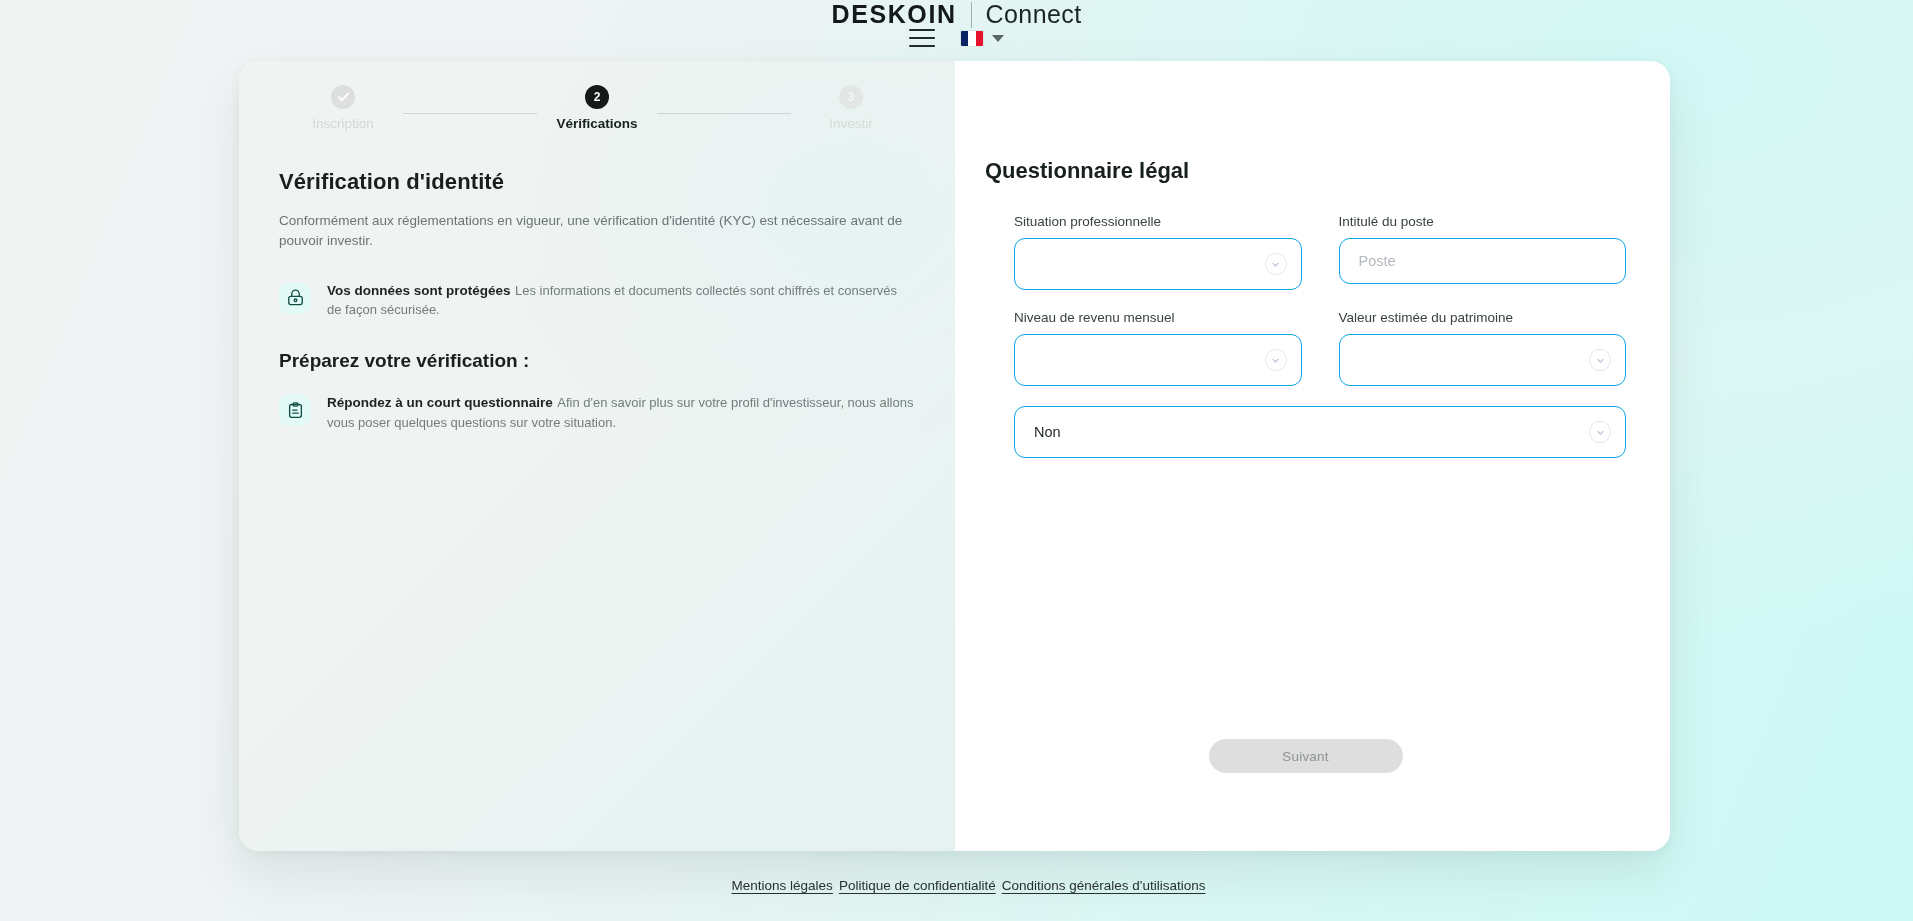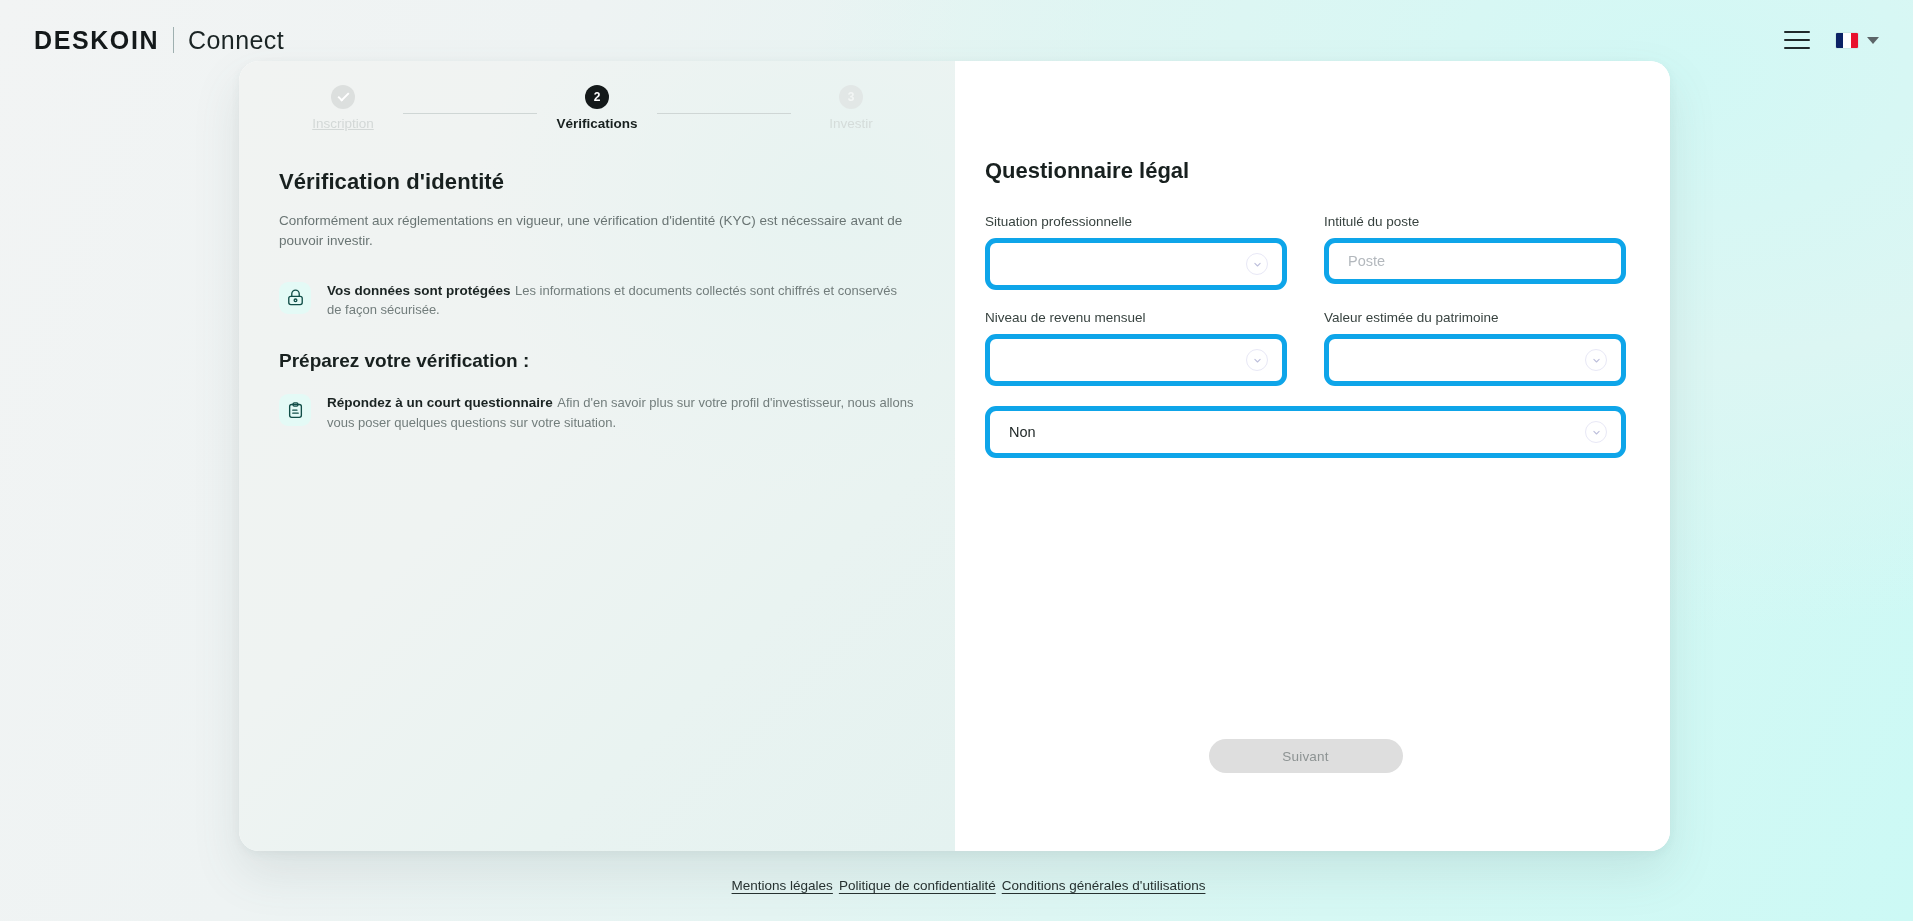--- a/index.html
+++ b/index.html
@@ -21,23 +21,24 @@
   }
 
   
   .app-header {
     position: absolute;
     top: 0; left: 0;
     width: 1913px;
     height: 80px;
     display: flex;
     align-items: center;
-    justify-content: space-between;
+    justify-content: flex-start;
     padding: 0 34px 0 34px;
     z-index: 10;
+    flex-direction: column;
   }
 
   .brand {
     display: flex;
     align-items: center;
     gap: 14px;
     user-select: none;
   }
   .brand-mark {
     font-size: 25px;
@@ -149,21 +150,21 @@
     height: 24px;
     border-radius: 50%;
     display: flex;
     align-items: center;
     justify-content: center;
     font-size: 12px;
     font-weight: 700;
     color: #ffffff;
   }
   .step.done .step-bubble { background: #dcdfde; }
-  .step.done .step-label { color: #d3d8d7; text-decoration: underline; }
+  .step.done .step-label { color: #d3d8d7; }
   .step.active .step-bubble { background: #14191a; }
   .step.active .step-label { color: #18201f; font-weight: 600; }
   .step.todo .step-bubble { background: #e2e7e6; color: #f3f6f5; }
   .step.todo .step-label { color: #d5dcda; }
   .step-label {
     font-size: 13.5px;
     white-space: nowrap;
   }
   .check-glyph {
     display: block;
@@ -246,34 +247,35 @@
     font-weight: 700;
     color: #18201f;
     margin: 73px 0 30px 0;
   }
 
   .field-grid {
     display: grid;
     grid-template-columns: 1fr 1fr;
     column-gap: 37px;
     row-gap: 20px;
+    margin-left: 29px;
   }
   .field.full { grid-column: 1 / -1; }
 
   .field-label {
     display: block;
     font-size: 13.5px;
     color: #37423f;
     margin-bottom: 9px;
   }
 
   .control {
     position: relative;
     height: 46px;
-    border: 5px solid #0ea5e9;
+    border: 1px solid #0ea5e9;
     border-radius: 11px;
     background: #ffffff;
     display: flex;
     align-items: center;
     padding: 0 52px 0 19px;
     font-size: 14.5px;
     color: #1d2524;
     cursor: pointer;
     width: 100%;
   }

